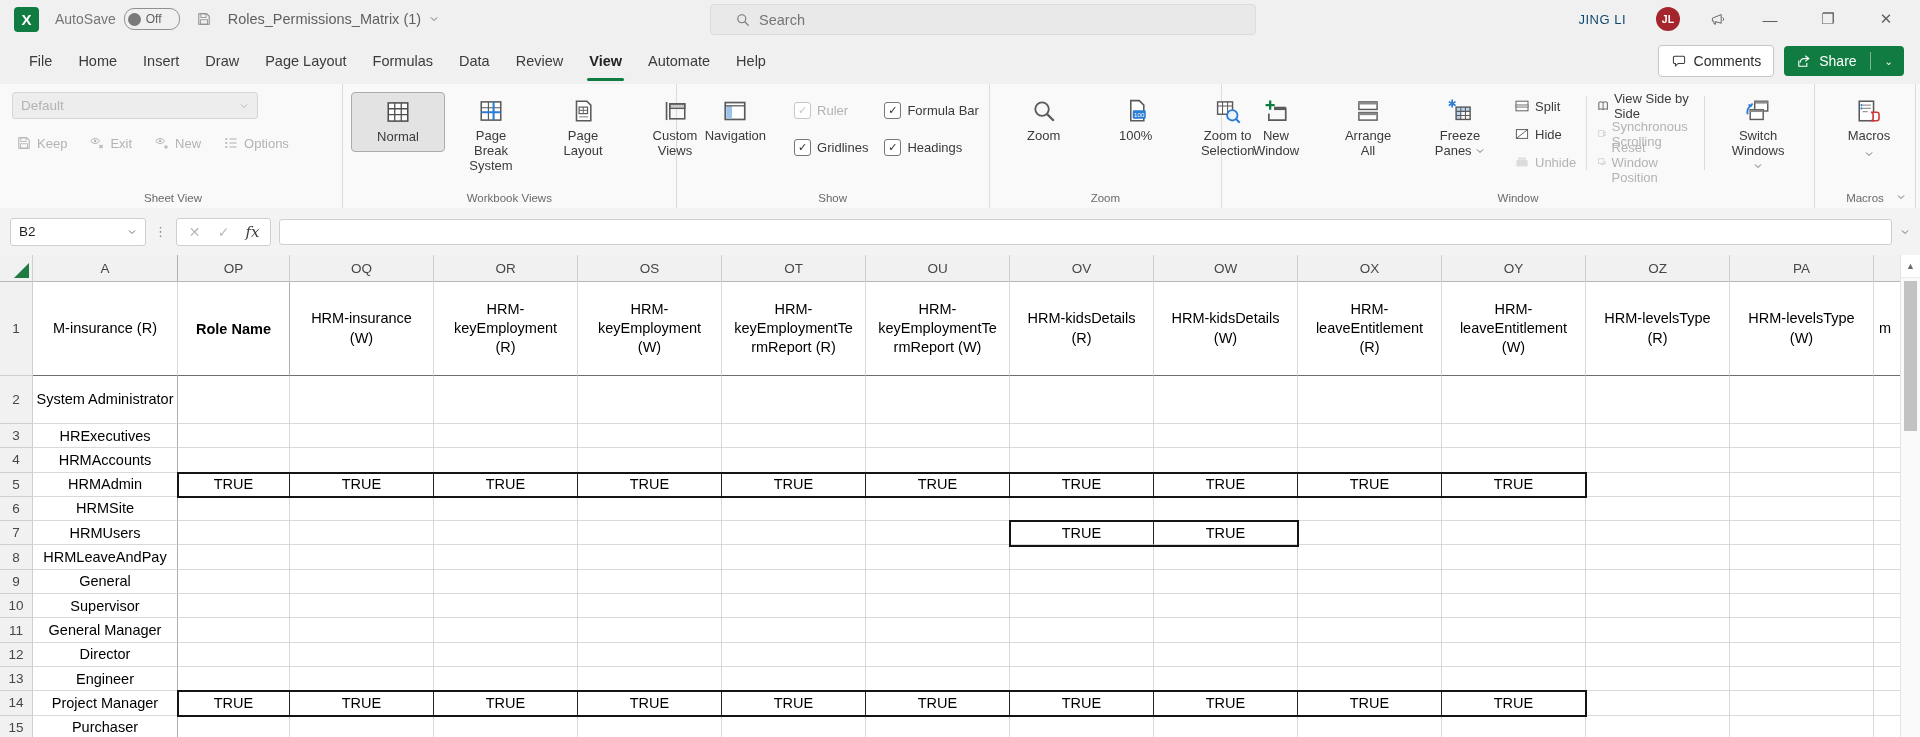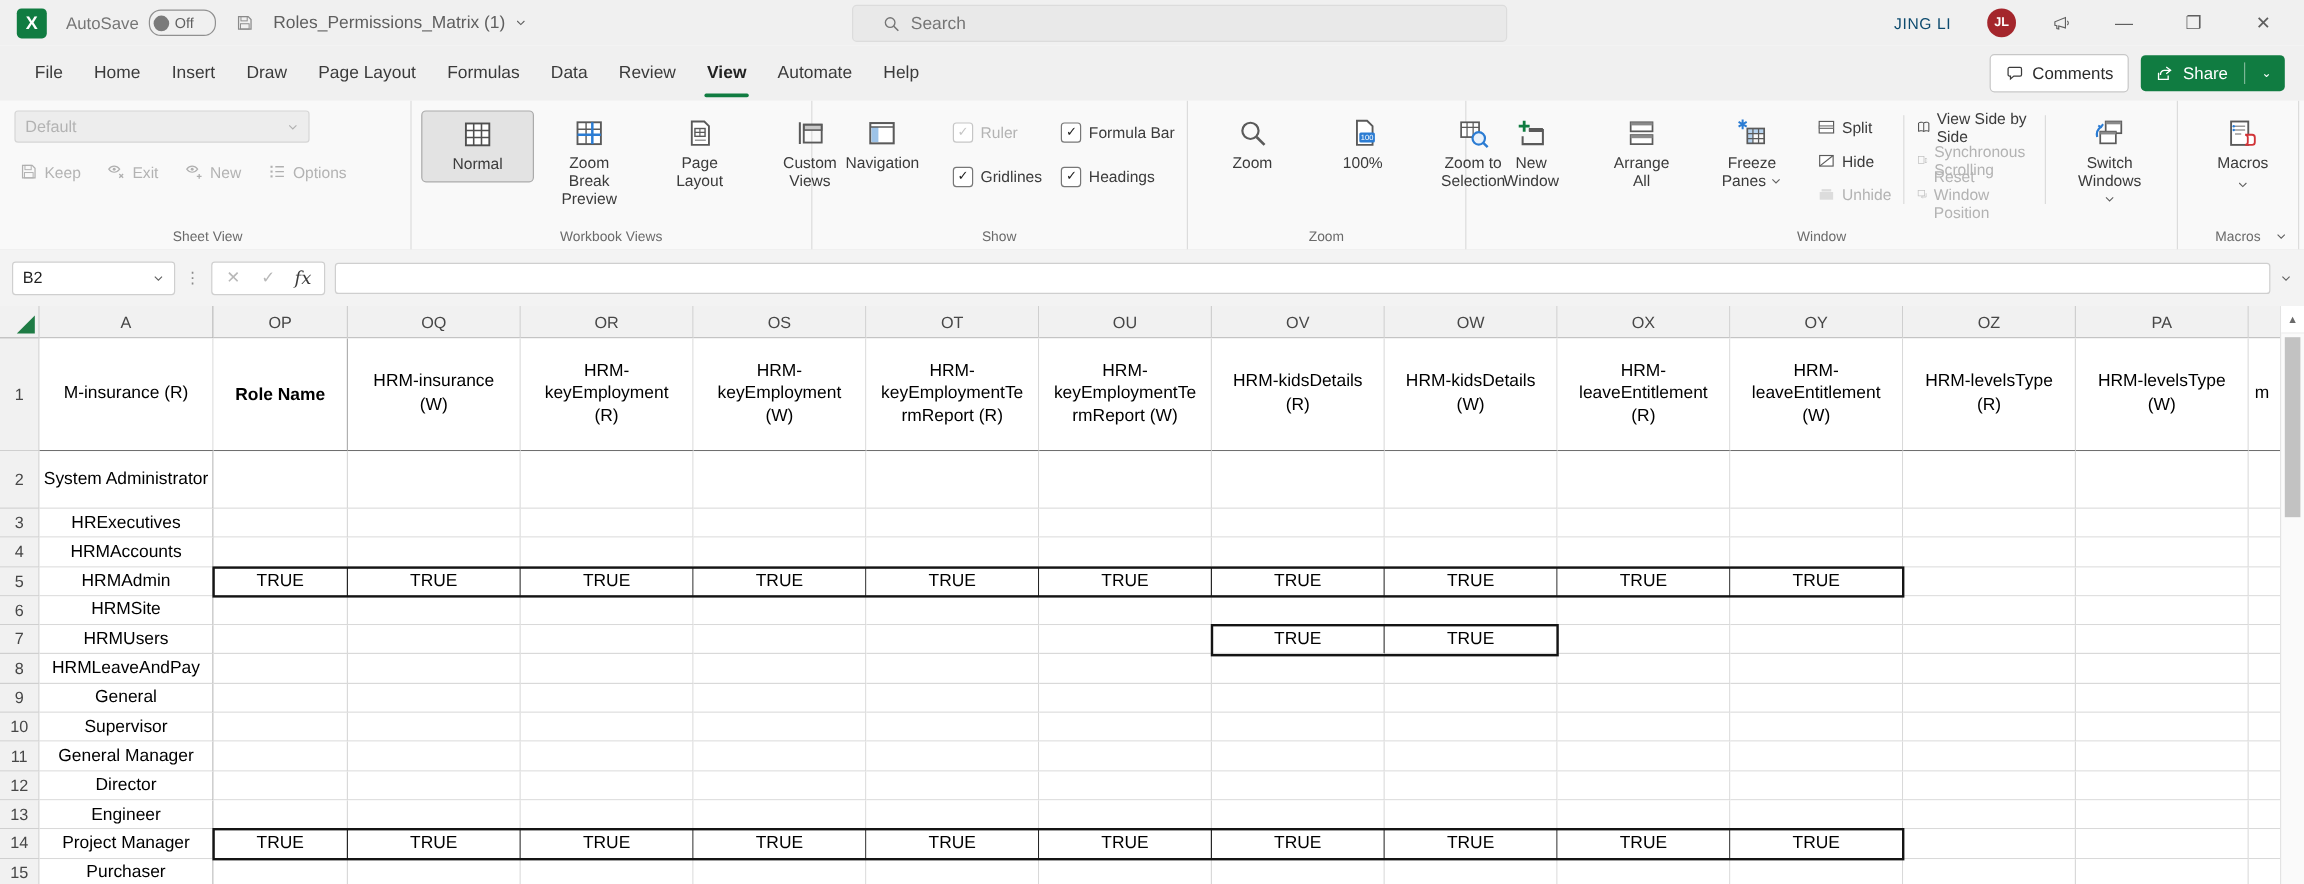--- a/index.html
+++ b/index.html
@@ -275,21 +275,21 @@
         <span class="bblabel">Normal</span>
       </div>
       <div class="bigbtn">
         <span class="ic ic26">
             <svg viewBox="0 0 20 20" xmlns="http://www.w3.org/2000/svg">
               <rect x="2.5" y="3" width="15" height="14" fill="#fff" stroke="#5a5a5a" stroke-width="1.2"></rect>
               <path d="M2.5 7.5h15M8 3v14" stroke="#5a5a5a" stroke-width=".9"></path>
               <path d="M2.5 11h15M12 3v14" stroke="#2b7cd3" stroke-width="1.6"></path>
             </svg>
           </span>
-        <span class="bblabel">Zoom Break Preview</span>
+        <span class="bblabel">Page Break System</span>
       </div>
       <div class="bigbtn">
         <span class="ic ic26">
             <svg viewBox="0 0 20 20" xmlns="http://www.w3.org/2000/svg">
               <path d="M5 2.5h8l3 3v12H5z" fill="#fff" stroke="#5a5a5a" stroke-width="1.2"></path>
               <rect x="7" y="7" width="6.5" height="5" fill="none" stroke="#5a5a5a" stroke-width=".9"></rect>
               <path d="M7 9.5h6.5M10.2 7v5" stroke="#5a5a5a" stroke-width=".7"></path>
               <path d="M7 14.5h7" stroke="#9a9a9a"></path>
             </svg>
           </span>

